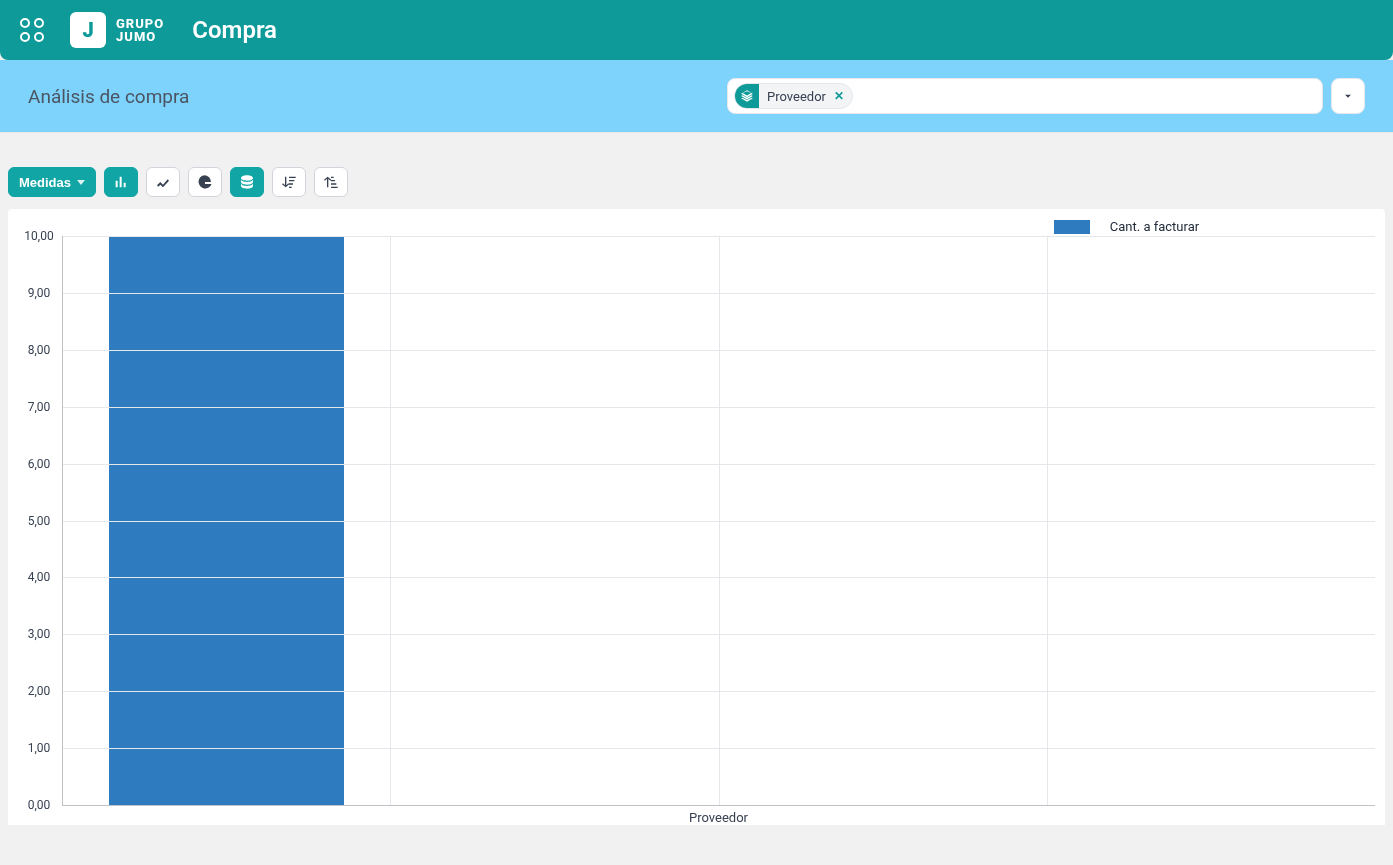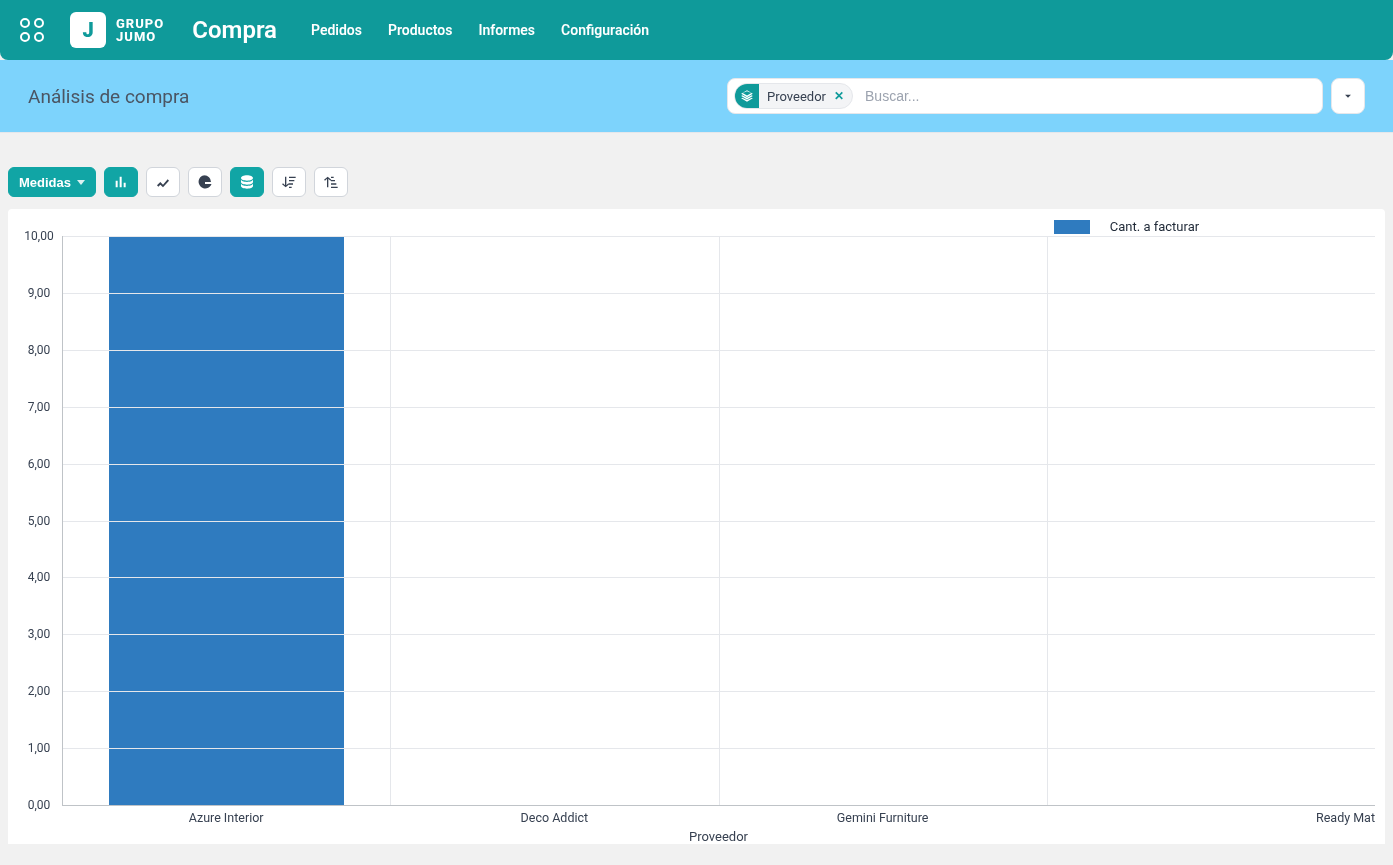--- a/index.html
+++ b/index.html
@@ -294,43 +294,36 @@
       <span></span>
   </div>
   <div class="brand">
     <div class="brand-logo">J</div>
     <div class="brand-text">
       <span>GRUPO</span>
       <span>JUMO</span>
     </div>
   </div>
   <div class="app-title">Compra</div>
-  <nav class="nav-menu">
-    <a>Pedidos</a>
-    <a>Productos</a>
-    <a>Informes</a>
-    <a>Configuración</a>
-  </nav>
 </div>
 
 <div class="header-row">
   <div class="page-title">Análisis de compra</div>
   <div class="header-spacer"></div>
 
   <div class="search-wrap">
     <span class="facet-chip">
       <span class="facet-icon">
         <svg viewBox="0 0 24 24">
             <path d="M12 2 2 8l10 6 10-6-10-6zm0 9.2L4.5 7 12 3.8 19.5 7 12 11.2zM2 12l10 6 10-6-2-1.2L12 15l-8-4.2L2 12zm0 4 10 6 10-6-2-1.2L12 19l-8-4.2L2 16z"></path>
           </svg>
       </span>
       <span class="facet-label">Proveedor</span>
       <span class="facet-close">✕</span>
     </span>
-    <input class="search-input" placeholder="Buscar..." style="">
   </div>
   <div class="search-caret">
     <svg viewBox="0 0 24 24" width="14" height="14">
         <path fill="#374151" d="M7 10l5 5 5-5z"></path>
       </svg>
   </div>
 </div>
 
 <div class="toolbar">
   <button class="btn primary">
@@ -401,20 +394,14 @@
       <div class="gridline" style="top: 30%;"></div>
       <div class="ytick" style="top: 30%;">7,00</div>
       <div class="gridline" style="top: 20%;"></div>
       <div class="ytick" style="top: 20%;">8,00</div>
       <div class="gridline" style="top: 10%;"></div>
       <div class="ytick" style="top: 10%;">9,00</div>
       <div class="gridline" style="top: 0%;"></div>
       <div class="ytick" style="top: 0%;">10,00</div>
     </div>
 
-  <div class="xticks" id="xticks">
-      <div class="xtick">Azure Interior</div>
-      <div class="xtick">Deco Addict</div>
-      <div class="xtick">Gemini Furniture</div>
-      <div class="xtick lastcut">Ready Mat</div>
-    </div>
   <div class="xlabel">Proveedor</div>
 </div>
 
 </body></html>

